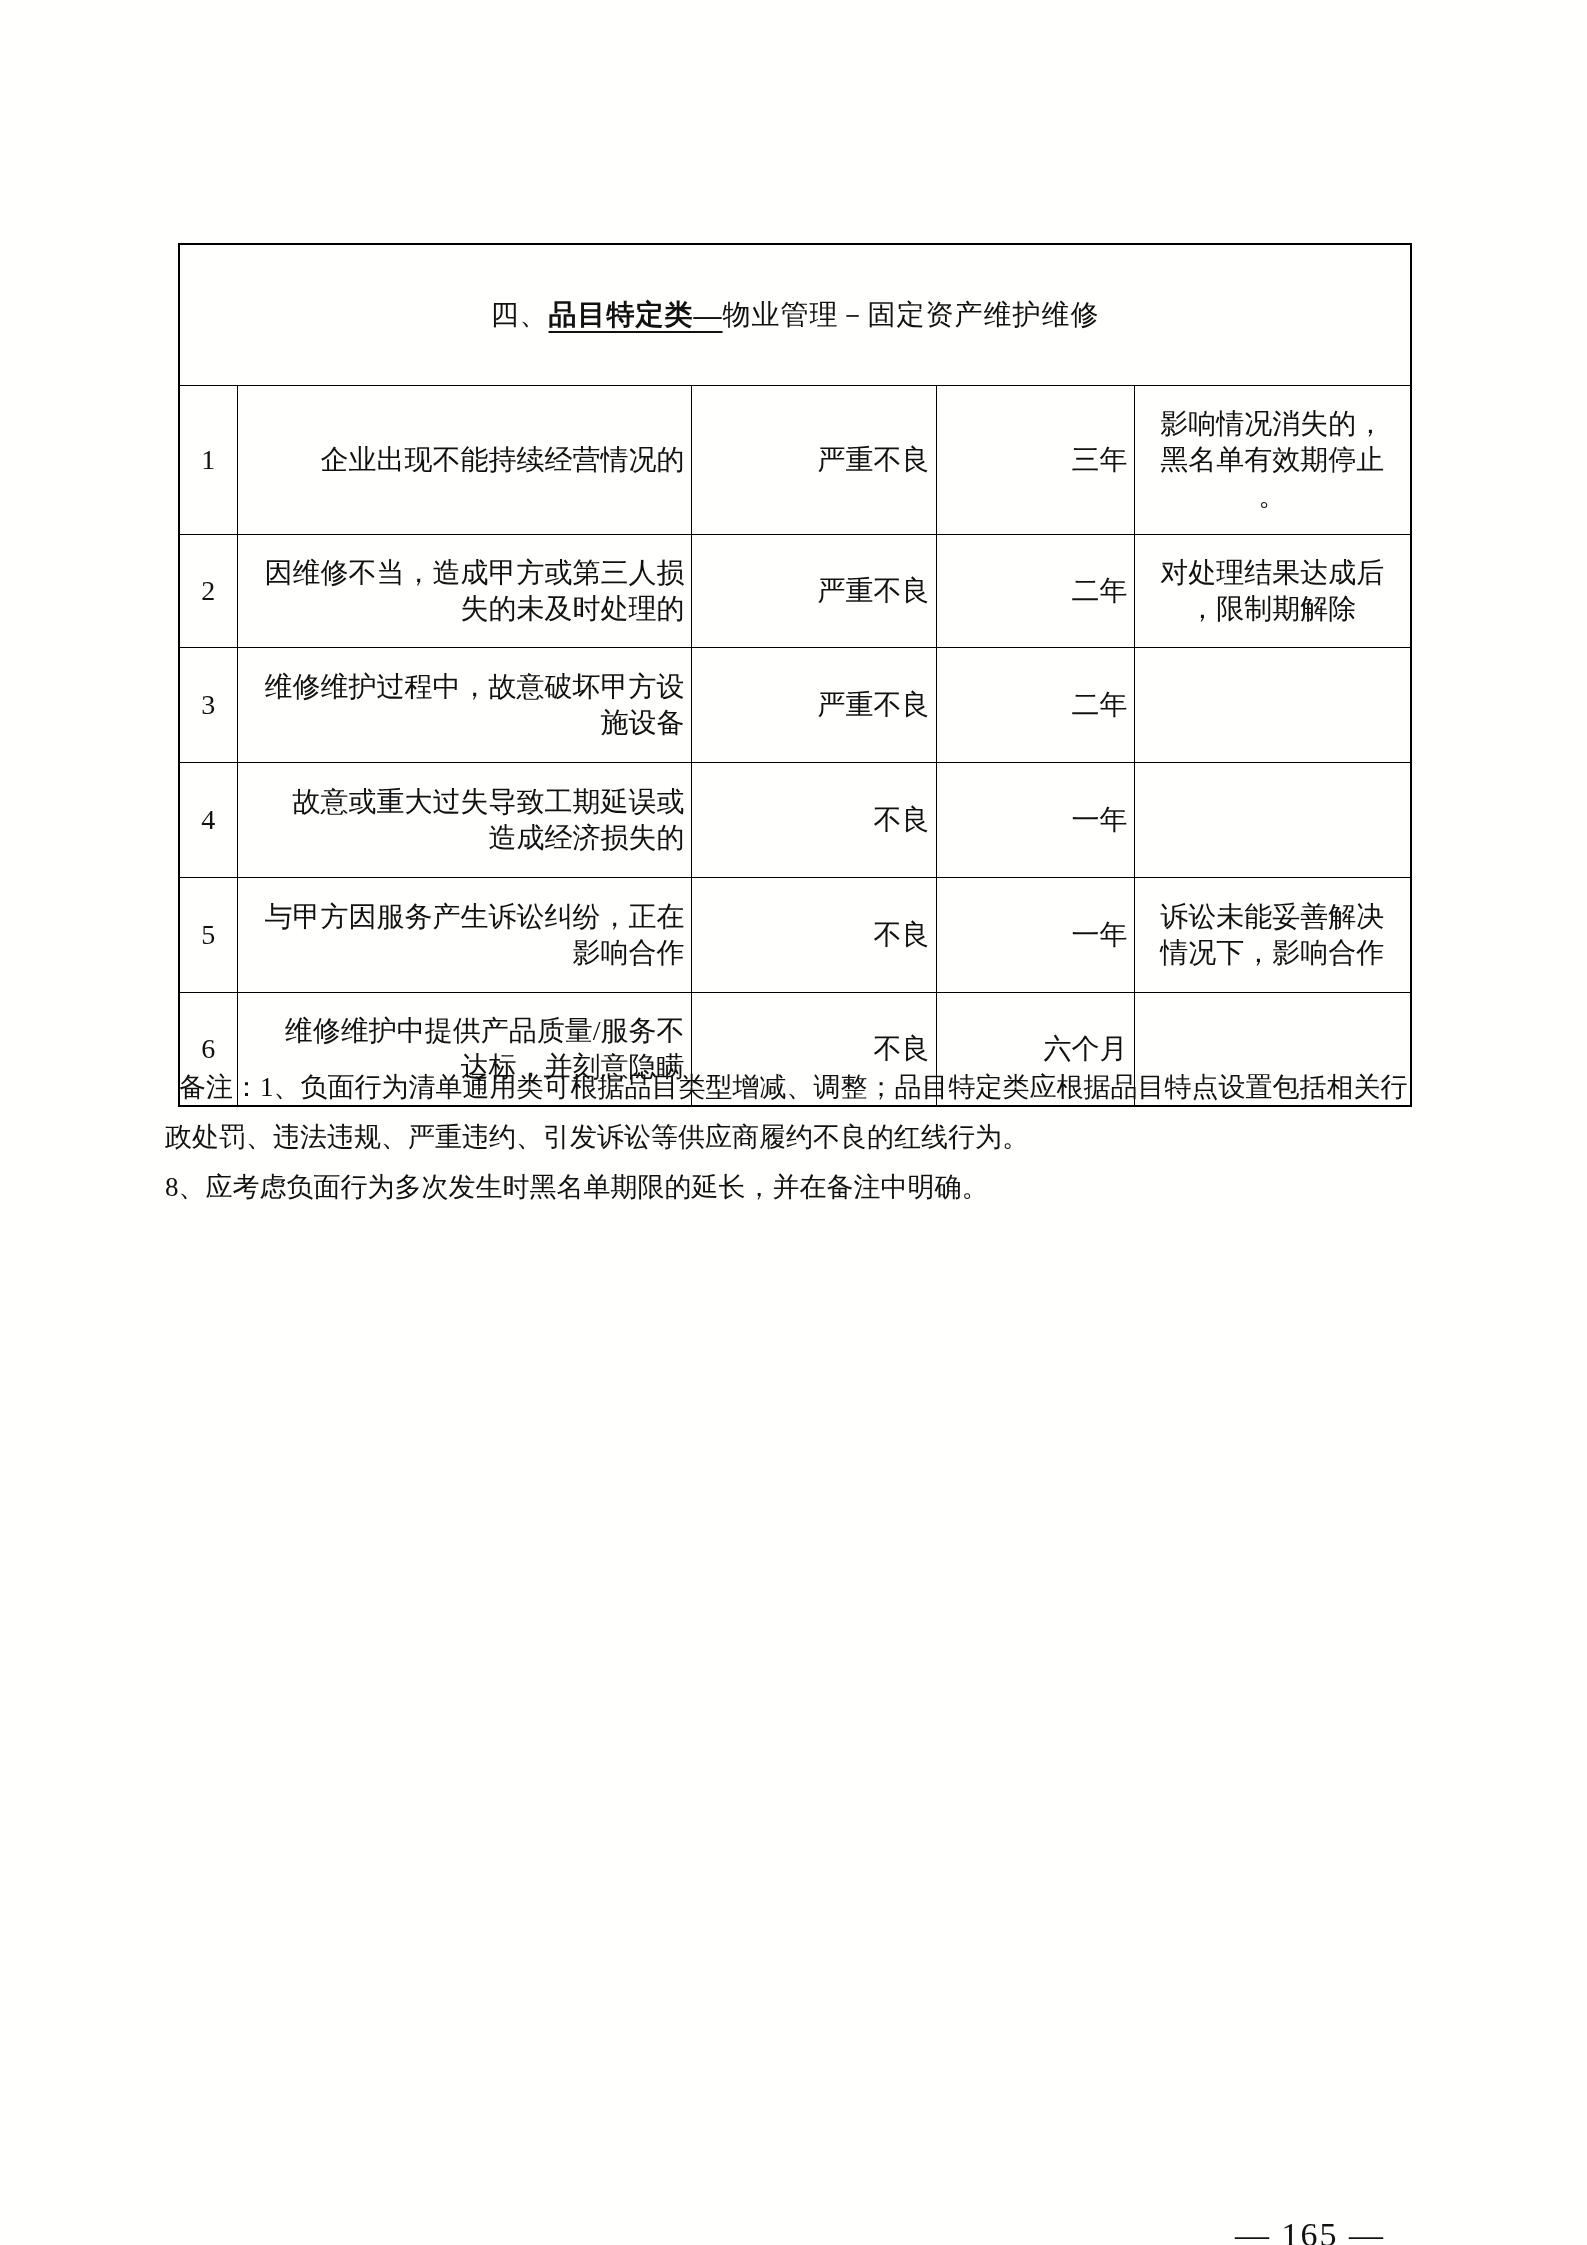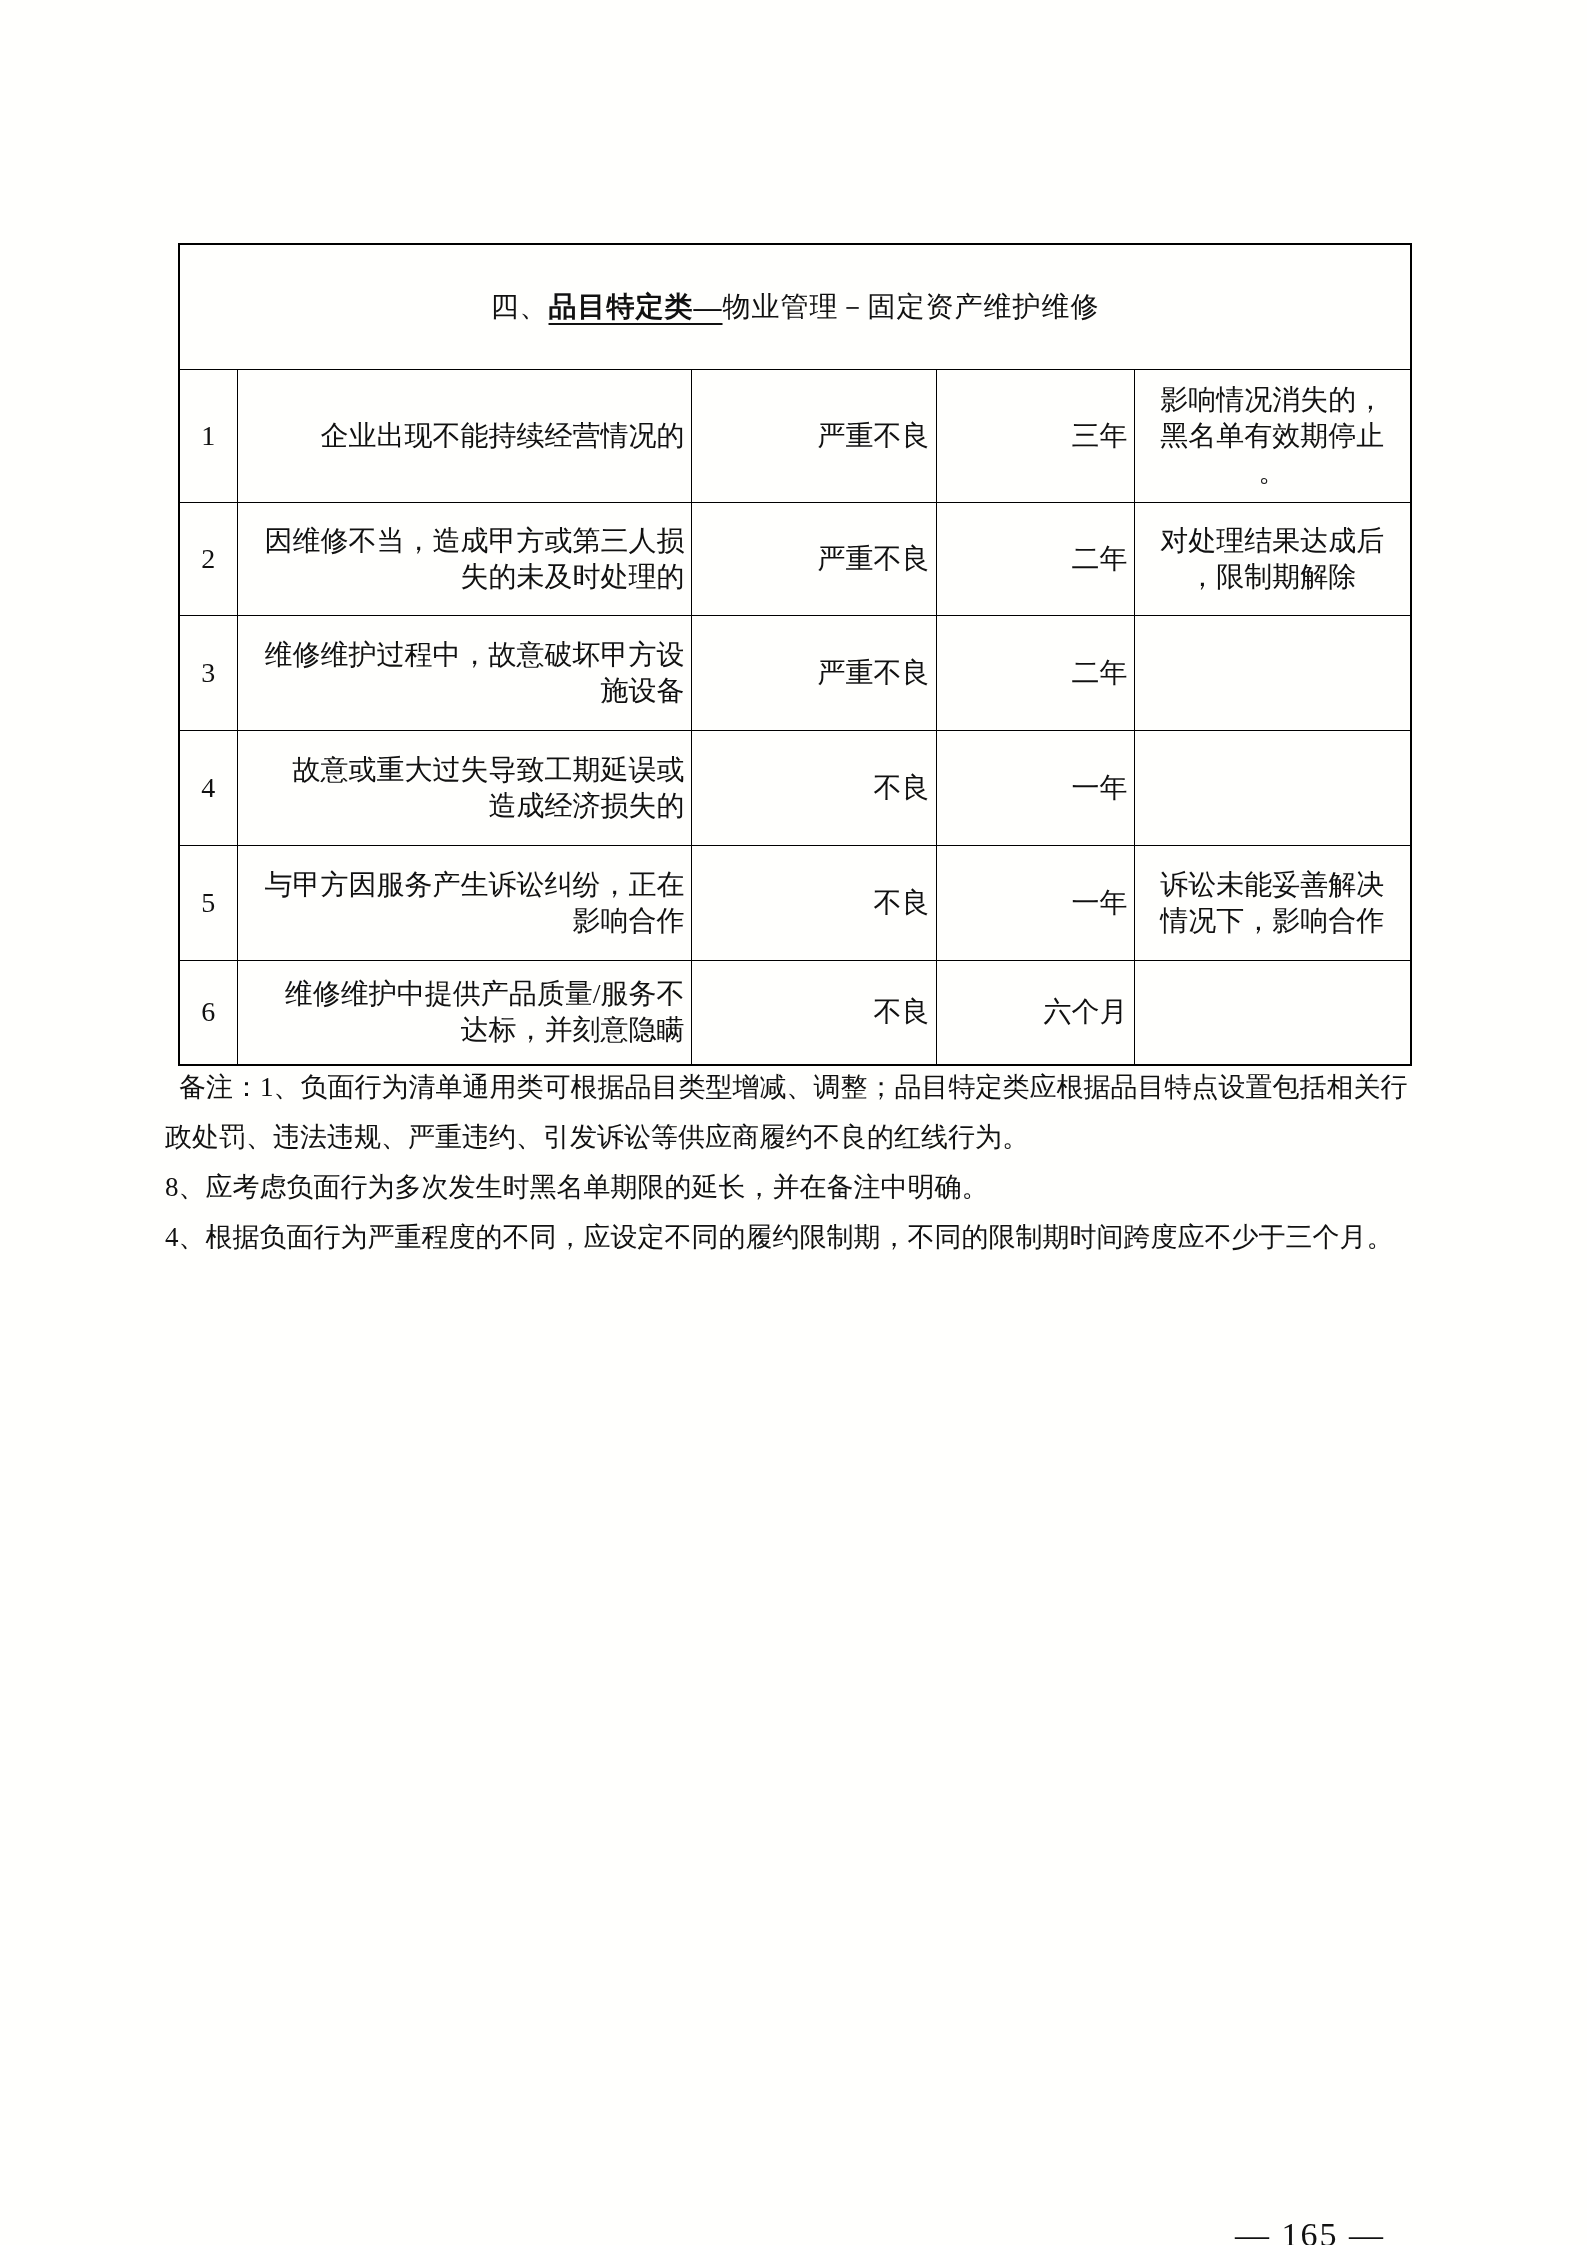--- a/index.html
+++ b/index.html
@@ -29,21 +29,21 @@
     width: 1232px;
     border-collapse: collapse;
     table-layout: fixed;
     border: 2.5px solid #000;
   }
   table.neg-table td {
     border: 1.5px solid #000;
     font-size: 28px;
     line-height: 36px;
     vertical-align: middle;
-    padding: 12px 6px;
+    padding: 20px 6px;
     overflow: hidden;
   }
   td.c-title {
     height: 100px;
     text-align: center;
     font-size: 31px;
     letter-spacing: 1px;
   }
   .title-em {
     font-weight: bold;
@@ -182,18 +182,17 @@
         <td class="c-dur">六个月</td>
         <td class="c-note"></td>
       </tr>
     </tbody>
   </table>
 
   <div class="remarks">
     <p class="first">备注：1、负面行为清单通用类可根据品目类型增减、调整；品目特定类应根据品目特点设置包括相关行
 政处罚、违法违规、严重违约、引发诉讼等供应商履约不良的红线行为。</p>
     <p>8、应考虑负面行为多次发生时黑名单期限的延长，并在备注中明确。</p>
-    <p>4、根据负面行为严重程度的不同，应设定不同的履约限制期，不同的限制期时间跨度应不少于三个月。</p>
   </div>
 
   <div class="page-number">— 165 —</div>
 
 </div>
 
 </body></html>

